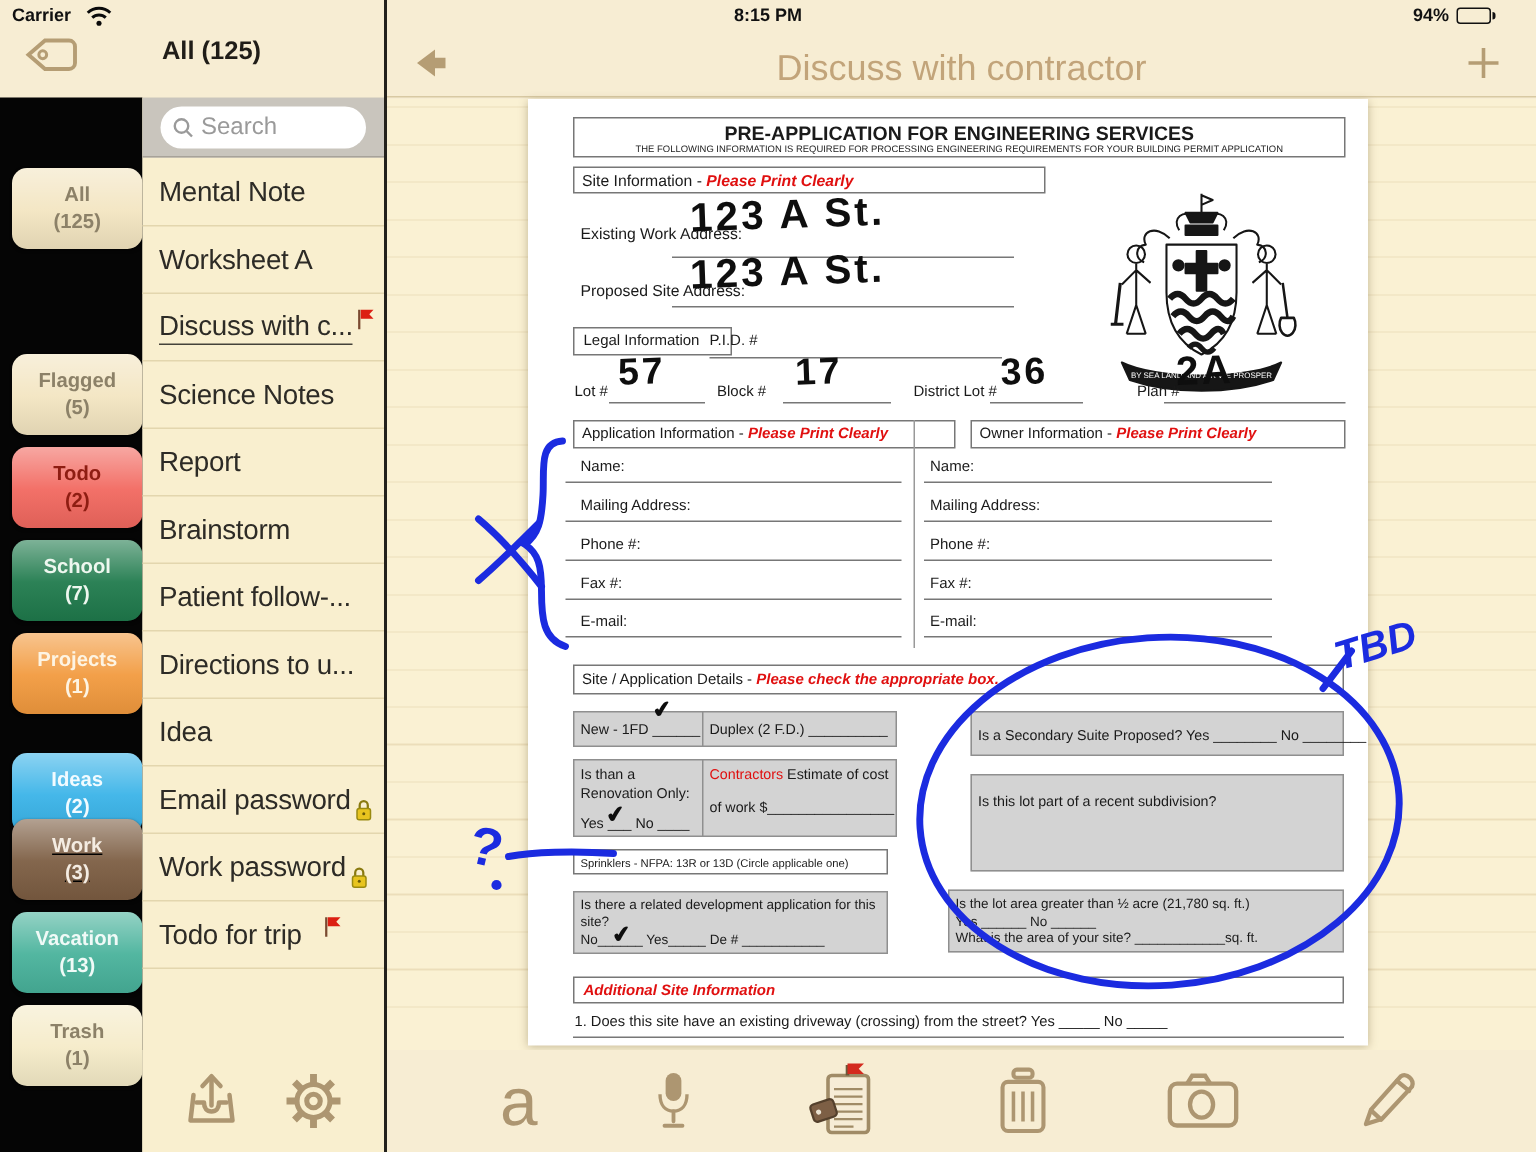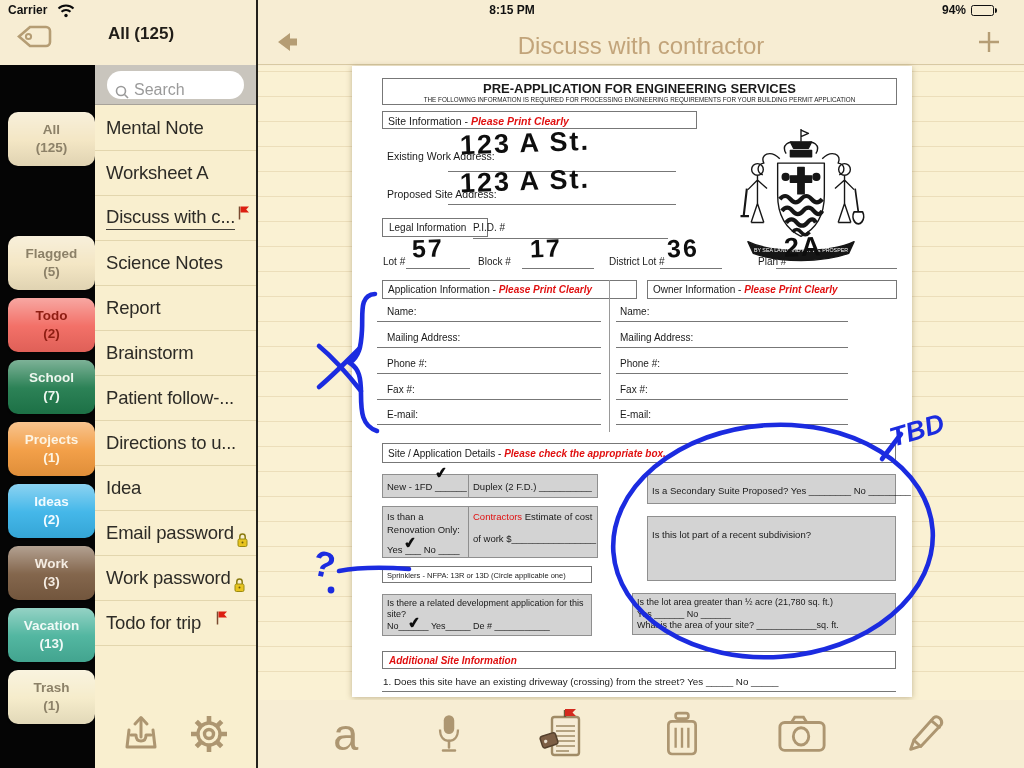--- a/index.html
+++ b/index.html
@@ -22,21 +22,21 @@
   .pill{position:absolute;left:8px;width:87px;height:54px;border-radius:10px;display:flex;flex-direction:column;align-items:center;justify-content:center;font-weight:700;font-size:13.5px;line-height:1.3;background-image:linear-gradient(rgba(255,255,255,.42),rgba(255,255,255,.06) 52%,rgba(0,0,0,.08));box-shadow:0 1px 2px rgba(0,0,0,.5)}
 
   
   .lib-header{position:absolute;left:0;top:0;width:256px;height:65px;background:#f7edd3}
   .lib-title{position:absolute;left:56px;top:24px;width:170px;text-align:center;font-size:17px;font-weight:700;color:#201d18}
   .tag-ic{position:absolute;left:15px;top:20px}
 
   
   .notes-col{position:absolute;left:95px;top:65px;width:161px;height:703px;background:#f9efcf}
   .search-strip{position:absolute;left:0;top:0;width:161px;height:40px;background:#c9c5bd;border-bottom:1px solid #a7a299;display:flex;align-items:center;justify-content:center}
-  .search-input{width:137px;height:28px;background:#fff;border-radius:14px;display:flex;align-items:flex-end;padding:0 8px;gap:5px}
+  .search-input{width:137px;height:28px;background:#fff;border-radius:14px;display:flex;align-items:center;padding:0 8px;gap:5px}
   .search-input input{border:none;outline:none;width:100px;font-size:16px;color:#444;background:transparent;font-family:"Liberation Sans",sans-serif}
   .search-input input::placeholder{color:#9a9a9a}
   .note-rows{position:absolute;left:0;top:41px;width:161px}
   .note-row{height:45px;border-bottom:1px solid #e3d6ae;display:flex;align-items:center;padding:0 4px 0 11px;font-size:18.5px;color:#2d2b26;white-space:nowrap;overflow:hidden}
   .note-row .t{letter-spacing:-.2px}
   .note-row.selected .t{border-bottom:1.5px solid #45423a;padding-bottom:1px}
   .badge{margin-left:2px;flex:0 0 auto}
   .badge.top{align-self:flex-start;margin-top:9px}
   .badge.low{align-self:flex-end;margin-bottom:7px}
   .lib-toolbar{position:absolute;left:0;right:0;bottom:0;height:68px;display:flex;align-items:center;justify-content:space-evenly;background:#f9efcf}
@@ -105,25 +105,25 @@
         <span style="color: rgb(142, 29, 18);">(2)</span>
       </div>
     <div class="pill" style="top: 295px; background-color: rgb(31, 122, 76);">
         <span style="color: rgb(238, 247, 239);">School</span>
         <span style="color: rgb(238, 247, 239);">(7)</span>
       </div>
     <div class="pill" style="top: 357px; background-color: rgb(242, 154, 62);">
         <span style="color: rgb(253, 244, 227);">Projects</span>
         <span style="color: rgb(253, 244, 227);">(1)</span>
       </div>
-    <div class="pill" style="top: 419px; background-color: rgb(57, 179, 232);">
+    <div class="pill" style="top: 437px; background-color: rgb(57, 179, 232);">
         <span style="color: rgb(242, 251, 255);">Ideas</span>
         <span style="color: rgb(242, 251, 255);">(2)</span>
       </div>
-    <div class="pill" style="top: 481px; background-color: rgb(124, 93, 66);">
+    <div class="pill" style="top: 481px; background-color: rgb(124, 93, 66); text-decoration: underline;">
         <span style="color: rgb(244, 236, 226);">Work</span>
         <span style="color: rgb(244, 236, 226);">(3)</span>
       </div>
     <div class="pill" style="top: 543px; background-color: rgb(72, 178, 155);">
         <span style="color: rgb(240, 250, 247);">Vacation</span>
         <span style="color: rgb(240, 250, 247);">(13)</span>
       </div>
     <div class="pill" style="top: 605px; background-color: rgb(245, 235, 200);">
         <span style="color: rgb(140, 129, 104);">Trash</span>
         <span style="color: rgb(140, 129, 104);">(1)</span>

